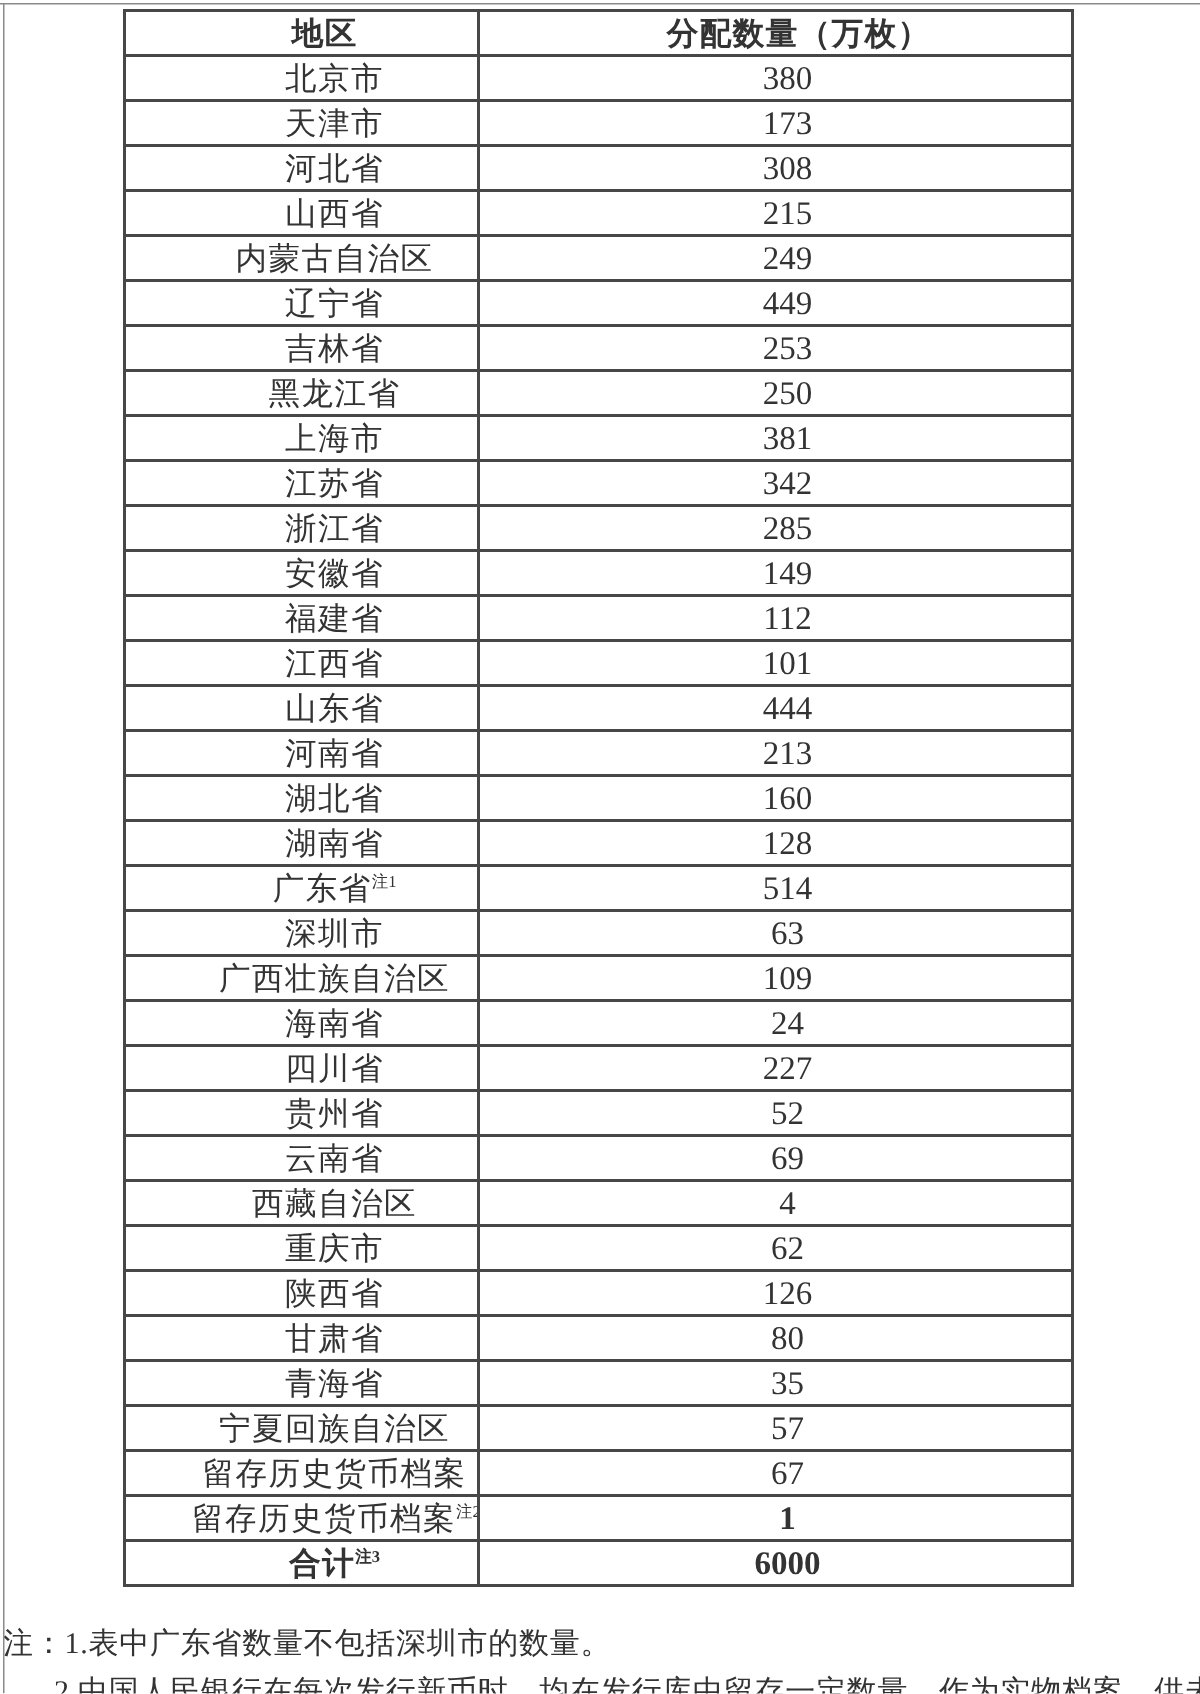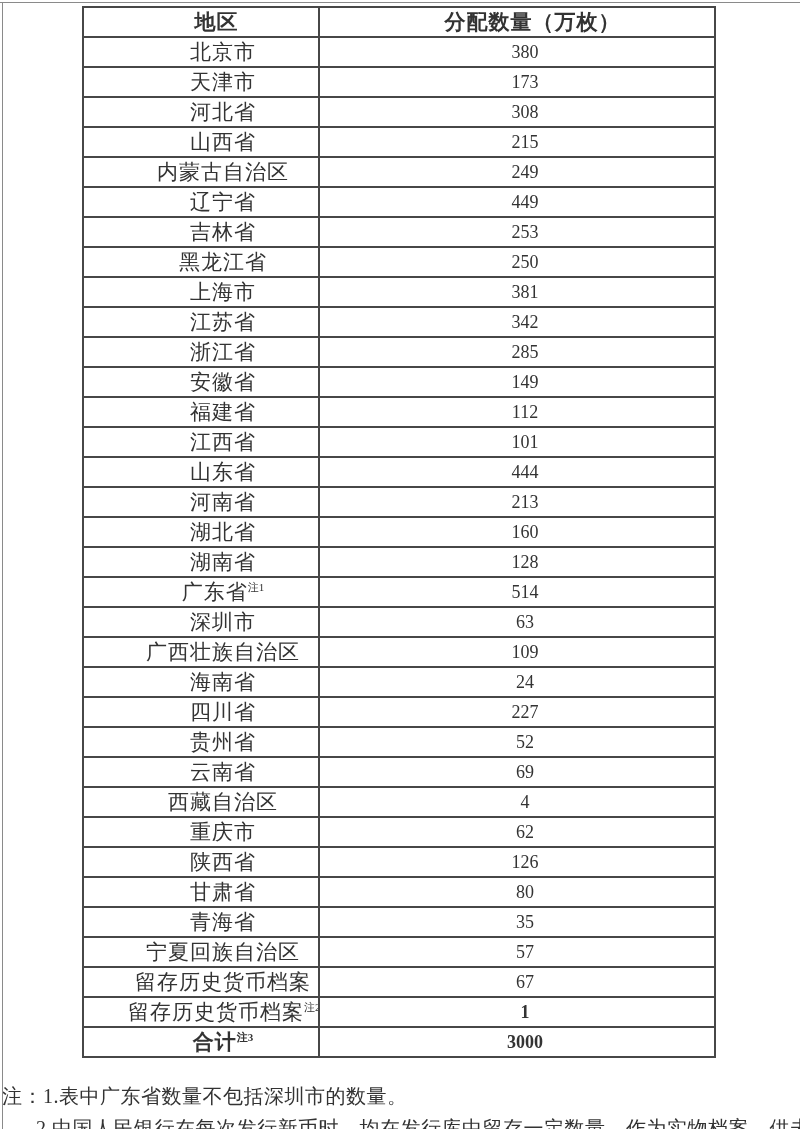--- a/index.html
+++ b/index.html
@@ -36,21 +36,21 @@
   }
   table.alloc th {
     height: 28px;
     font-size: 21px;
     font-weight: bold;
     letter-spacing: 1px;
     padding-left: 31px;
   }
   table.alloc td { height: 25.2px; }
   td.region { font-size: 21px; letter-spacing: 1px; padding-left: 44px; }
-  td.value  { font-size: 18px; padding-left: 16px; }
+  td.value  { font-size: 22px; padding-left: 16px; }
   .sup {
     font-size: 11px;
     vertical-align: super;
     letter-spacing: 0;
     line-height: 0;
   }
   tr.total td.region { font-weight: bold; }
   .b { font-weight: bold; }
   .notes {
     margin: 22px 0 0 2px;
@@ -242,21 +242,21 @@
     <td class="value">67</td>
   </tr>
 
   <tr>
     <td class="region"><span class="region-text">留存历史货币档案</span><span class="sup">注2</span></td>
     <td class="value b">1</td>
   </tr>
 
   <tr class="total">
     <td class="region"><span class="region-text">合计</span><span class="sup">注3</span></td>
-    <td class="value b">3000</td>
+    <td class="value b">6000</td>
   </tr>
 </tbody>
 </table>
 
 <div class="notes">
   <div class="note-line">注：1.表中广东省数量不包括深圳市的数量。</div>
 
   <div class="note-line indent">2.中国人民银行在每次发行新币时，均在发行库中留存一定数量，作为实物档案，供未</div>
 
 </div>

